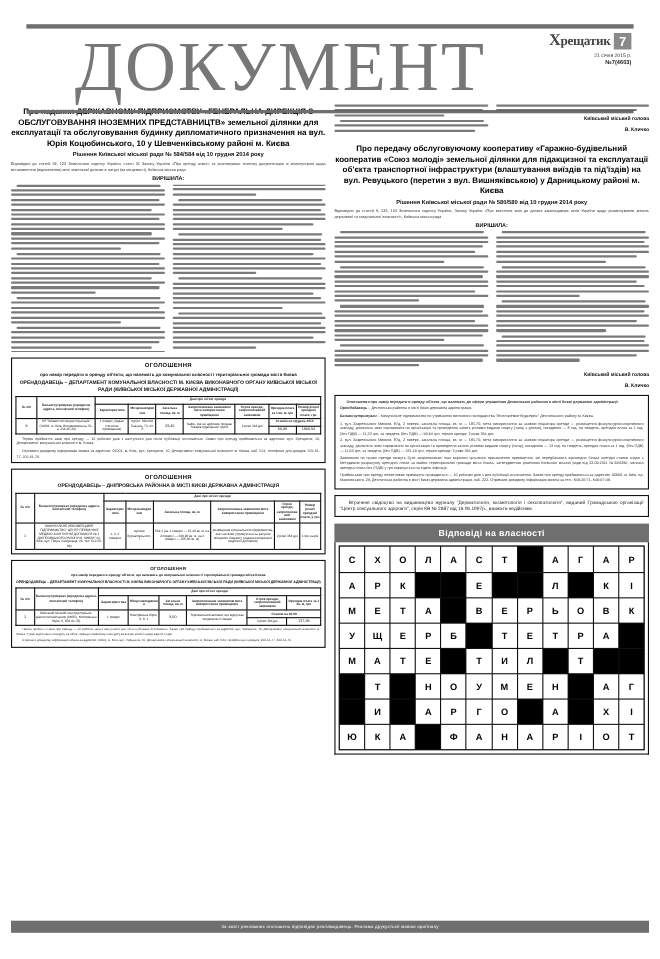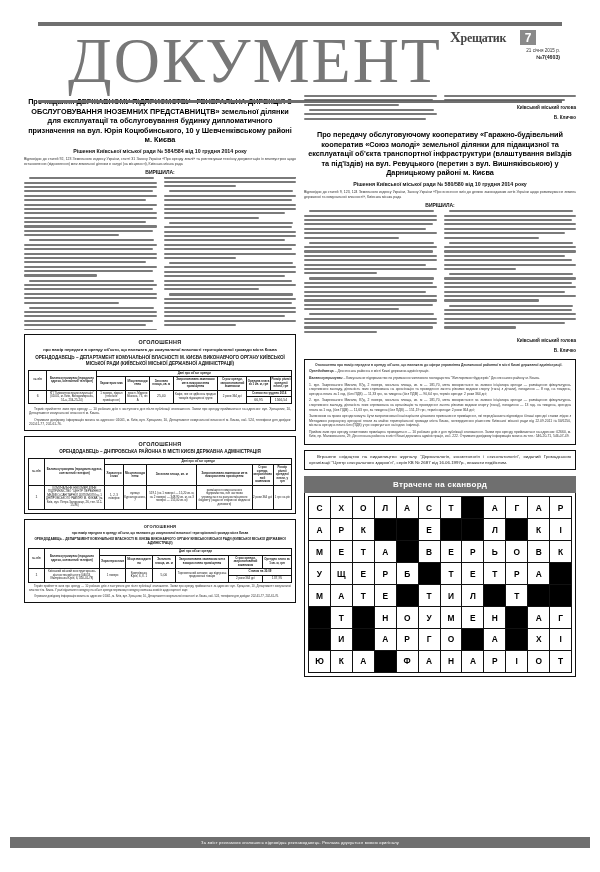--- a/index.html
+++ b/index.html
@@ -1,28 +1,28 @@
 <!DOCTYPE html>
 <html lang="uk"><head>
 <meta charset="utf-8">
 <style>
   html,body{margin:0;padding:0;background:#ffffff;}
   body{width:600px;height:872px;font-family:"Liberation Sans",sans-serif;color:#111;overflow:hidden;}
-  .page{position:relative;width:600px;height:872px;box-sizing:border-box;padding:0 24px;}
+  .page{position:relative;width:600px;height:872px;box-sizing:border-box;padding:0 10px;}
 
   
   .masthead{position:relative;height:92px;padding-top:22px;box-sizing:border-box;}
   .rule-top{height:4px;background:#6f6f6f;margin:0 14px;}
   .rule-bot{height:3px;background:#6f6f6f;margin:0 14px;}
   .mast-body{position:relative;height:74px;}
   .doc-word{position:absolute;left:0;right:0;top:-2px;text-align:center;
     font-family:"Liberation Serif",serif;font-size:64px;letter-spacing:2px;color:#777;
     line-height:74px;padding-right:90px;}
   .flag{position:absolute;right:16px;top:4px;text-align:right;width:110px;}
-  .flag-row{display:flex;align-items:flex-start;justify-content:flex-start;gap:14px;}
+  .flag-row{display:flex;align-items:flex-start;justify-content:flex-end;gap:3px;}
   .flag-name{font-family:"Liberation Serif",serif;font-weight:bold;font-size:12px;color:#444;letter-spacing:-0.3px;line-height:14px;}
   .flag-name .big{font-size:15px;}
   .pagenum{background:#8a8a8a;color:#fff;font-size:12px;font-weight:bold;width:16px;height:15px;
     display:flex;align-items:center;justify-content:center;}
   .flag-date{font-size:4.6px;color:#333;margin-top:3px;line-height:6px;}
   .flag-iss{font-size:5.2px;font-weight:bold;color:#222;line-height:7px;}
 
   
   .cols{display:flex;gap:8px;margin-top:3px;}
   .col{width:290px;}
@@ -448,21 +448,21 @@
         <p>1. вул. Закревського Миколи, 87д, 2 поверх, загальна площа, кв. м — 181,70, мета використання за заявою ініціатора оренди — розміщення фізкультурно-спортивного закладу, діяльність яких спрямована на організацію та проведення занять різними видами спорту (танці з дітьми), погодинно — 8 год. на тиждень, орендна плата за 1 год. (без ПДВ) — 11,33 грн, за тиждень (без ПДВ) — 90,64 грн, термін оренди: 2 роки 364 дні;</p>
         <p>2. вул. Закревського Миколи, 87д, 2 поверх, загальна площа, кв. м — 181,70, мета використання за заявою ініціатора оренди — розміщення фізкультурно-спортивного закладу, діяльність яких спрямована на організацію та проведення занять різними видами спорту (танці), погодинно — 13 год. на тиждень, орендна плата за 1 год. (без ПДВ) — 11,63 грн, за тиждень (без ПДВ) — 151,19 грн, термін оренди: 2 роки 364 дні;</p>
         <p>Заявником на право оренди можуть бути запропоновані інші варіанти цільового призначення приміщення, які передбачають відповідно більші орендні ставки згідно з Методикою розрахунку орендної плати за майно територіальної громади міста Києва, затвердженою рішенням Київської міської ради від 22.09.2011 №34/6250, місячна орендна плата без (ПДВ) у грн коригується на індекс інфляції.</p>
         <p>Прийом заяв про оренду нежитлових приміщень проводиться — 10 робочих днів з дня публікації оголошення. Заяви про оренду приймаються за адресою: 02660, м. Київ, пр. Маяковського, 29, Деснянська районна в місті Києві державна адміністрація, каб. 222. Отримати довідкову інформацію можна за тел.: 546-20-71, 546-07-49.</p>
       </div>
 
       <div class="rbox">
         <div class="lost">Втрачене свідоцтво на видавництво журналу "Дерматологія, косметологія і сексопатологія", виданий Громадською організації "Центр сексуального здоров'я", серія КВ № 2687 від 16.06.1997р., вважати недійсним.</div>
       </div>
 
-      <div class="cw-title">Втрачене на сканворд</div>
+      <div class="cw-title">Відповіді на власності</div>
       <div class="cw-wrap">
         <div class="cw" id="crossword-grid" style="grid-template-columns: repeat(12, 1fr);">
             <span>С</span>
             <span>Х</span>
             <span>О</span>
             <span>Л</span>
             <span>А</span>
             <span>С</span>
             <span>Т</span>
             <span class="b"></span>

